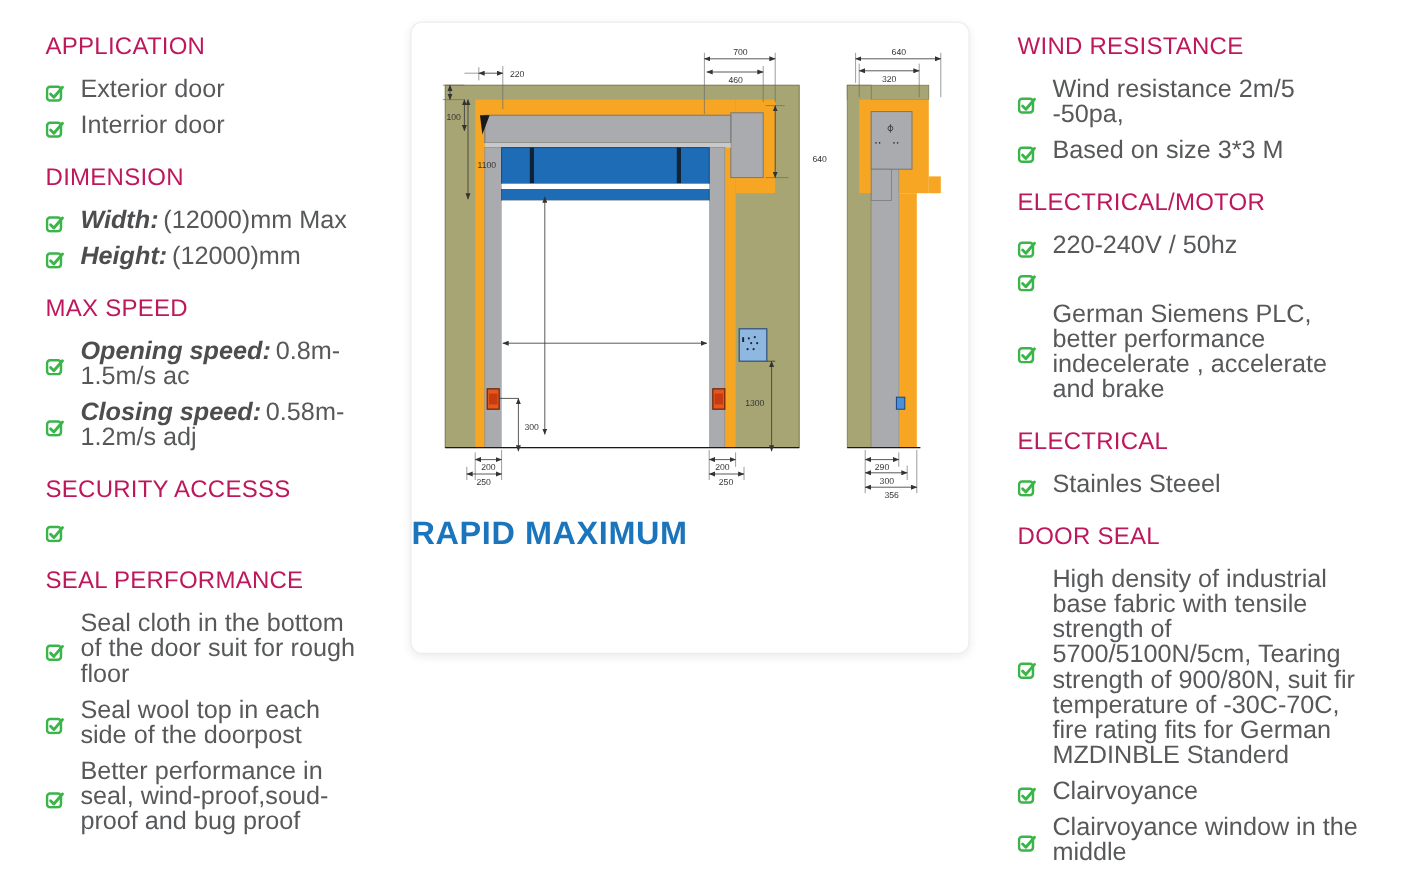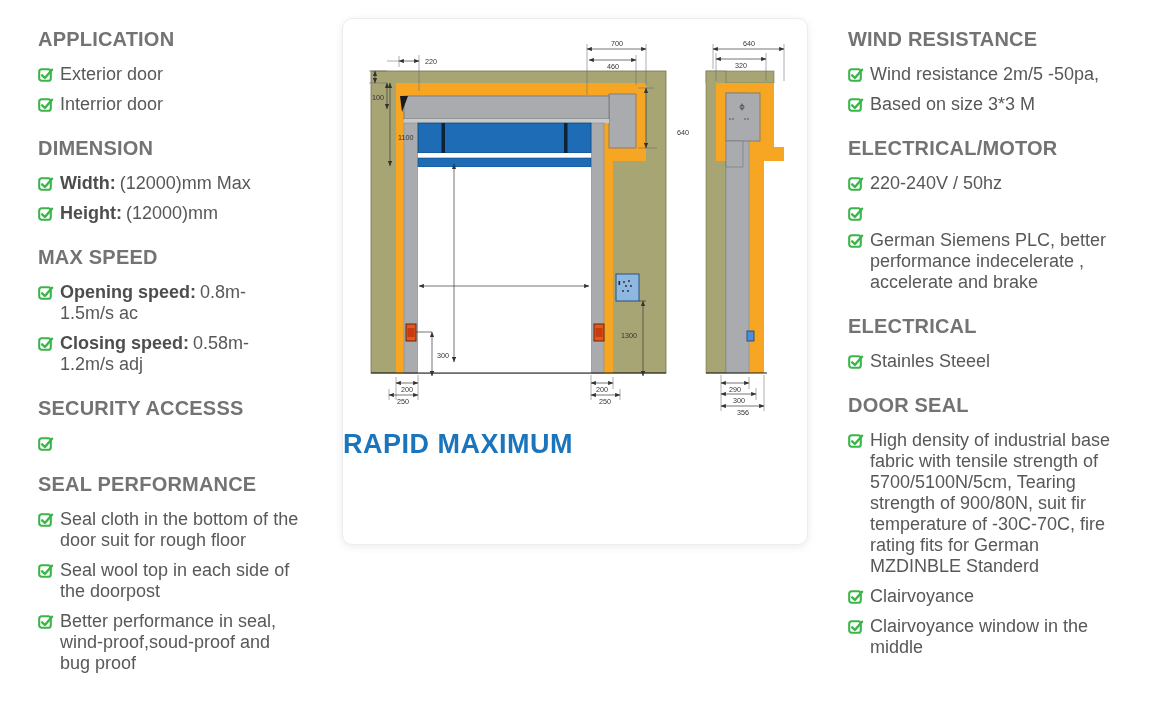--- a/index.html
+++ b/index.html
@@ -2,28 +2,28 @@
 <html><head>
 <meta charset="utf-8">
 <style>
   html,body{margin:0;padding:0;}
   body{width:1171px;height:724px;background:#ffffff;position:relative;overflow:hidden;
        font-family:"Liberation Sans",sans-serif;}
   .col{position:absolute;}
   .col.left{left:38px;top:28px;width:296px;}
   .col.right{left:848px;top:28px;width:302px;}
   section{margin-bottom:22px;}
-  h2{color:#737373;font-size:20px;font-weight:700;margin:0 0 13px 0;letter-spacing:.2px;}
+  h2{color:#be185d;font-size:20px;font-weight:400;margin:0 0 13px 0;letter-spacing:.2px;}
   ul{list-style:none;margin:0;padding:0;}
-  li{display:flex;align-items:flex-start;gap:6px;margin-bottom:9px;
-     color:#57585a;font-size:18px;line-height:21px;}
+  li{display:flex;align-items:center;gap:13px;margin-bottom:9px;
+     color:#57585a;font-size:21px;line-height:21px;}
   .check{flex:0 0 16px;width:16px;height:16px;margin-top:2px;}
   .txt{max-width:240px;}
   .col.right .txt{max-width:262px;}
-  .lbl{font-weight:700;color:#4c4d4f;margin-right:4px;}
+  .lbl{font-weight:700;color:#4c4d4f;margin-right:4px;font-style:italic;}
   .lbl:empty{margin-right:0;}
   .card{position:absolute;left:342px;top:18px;width:466px;height:527px;box-sizing:border-box;
         background:#fff;border:1px solid #ededed;border-radius:10px;
         box-shadow:0 2px 8px rgba(0,0,0,.08);}
   .caption{position:absolute;left:0;right:0;top:410px;text-align:left;
            color:#1b75bc;font-size:27px;font-weight:700;letter-spacing:.5px;}
   .drawing{position:absolute;left:0;top:0;}
   .dt{font-size:7.2px;fill:#333;}
 </style>
 </head>

